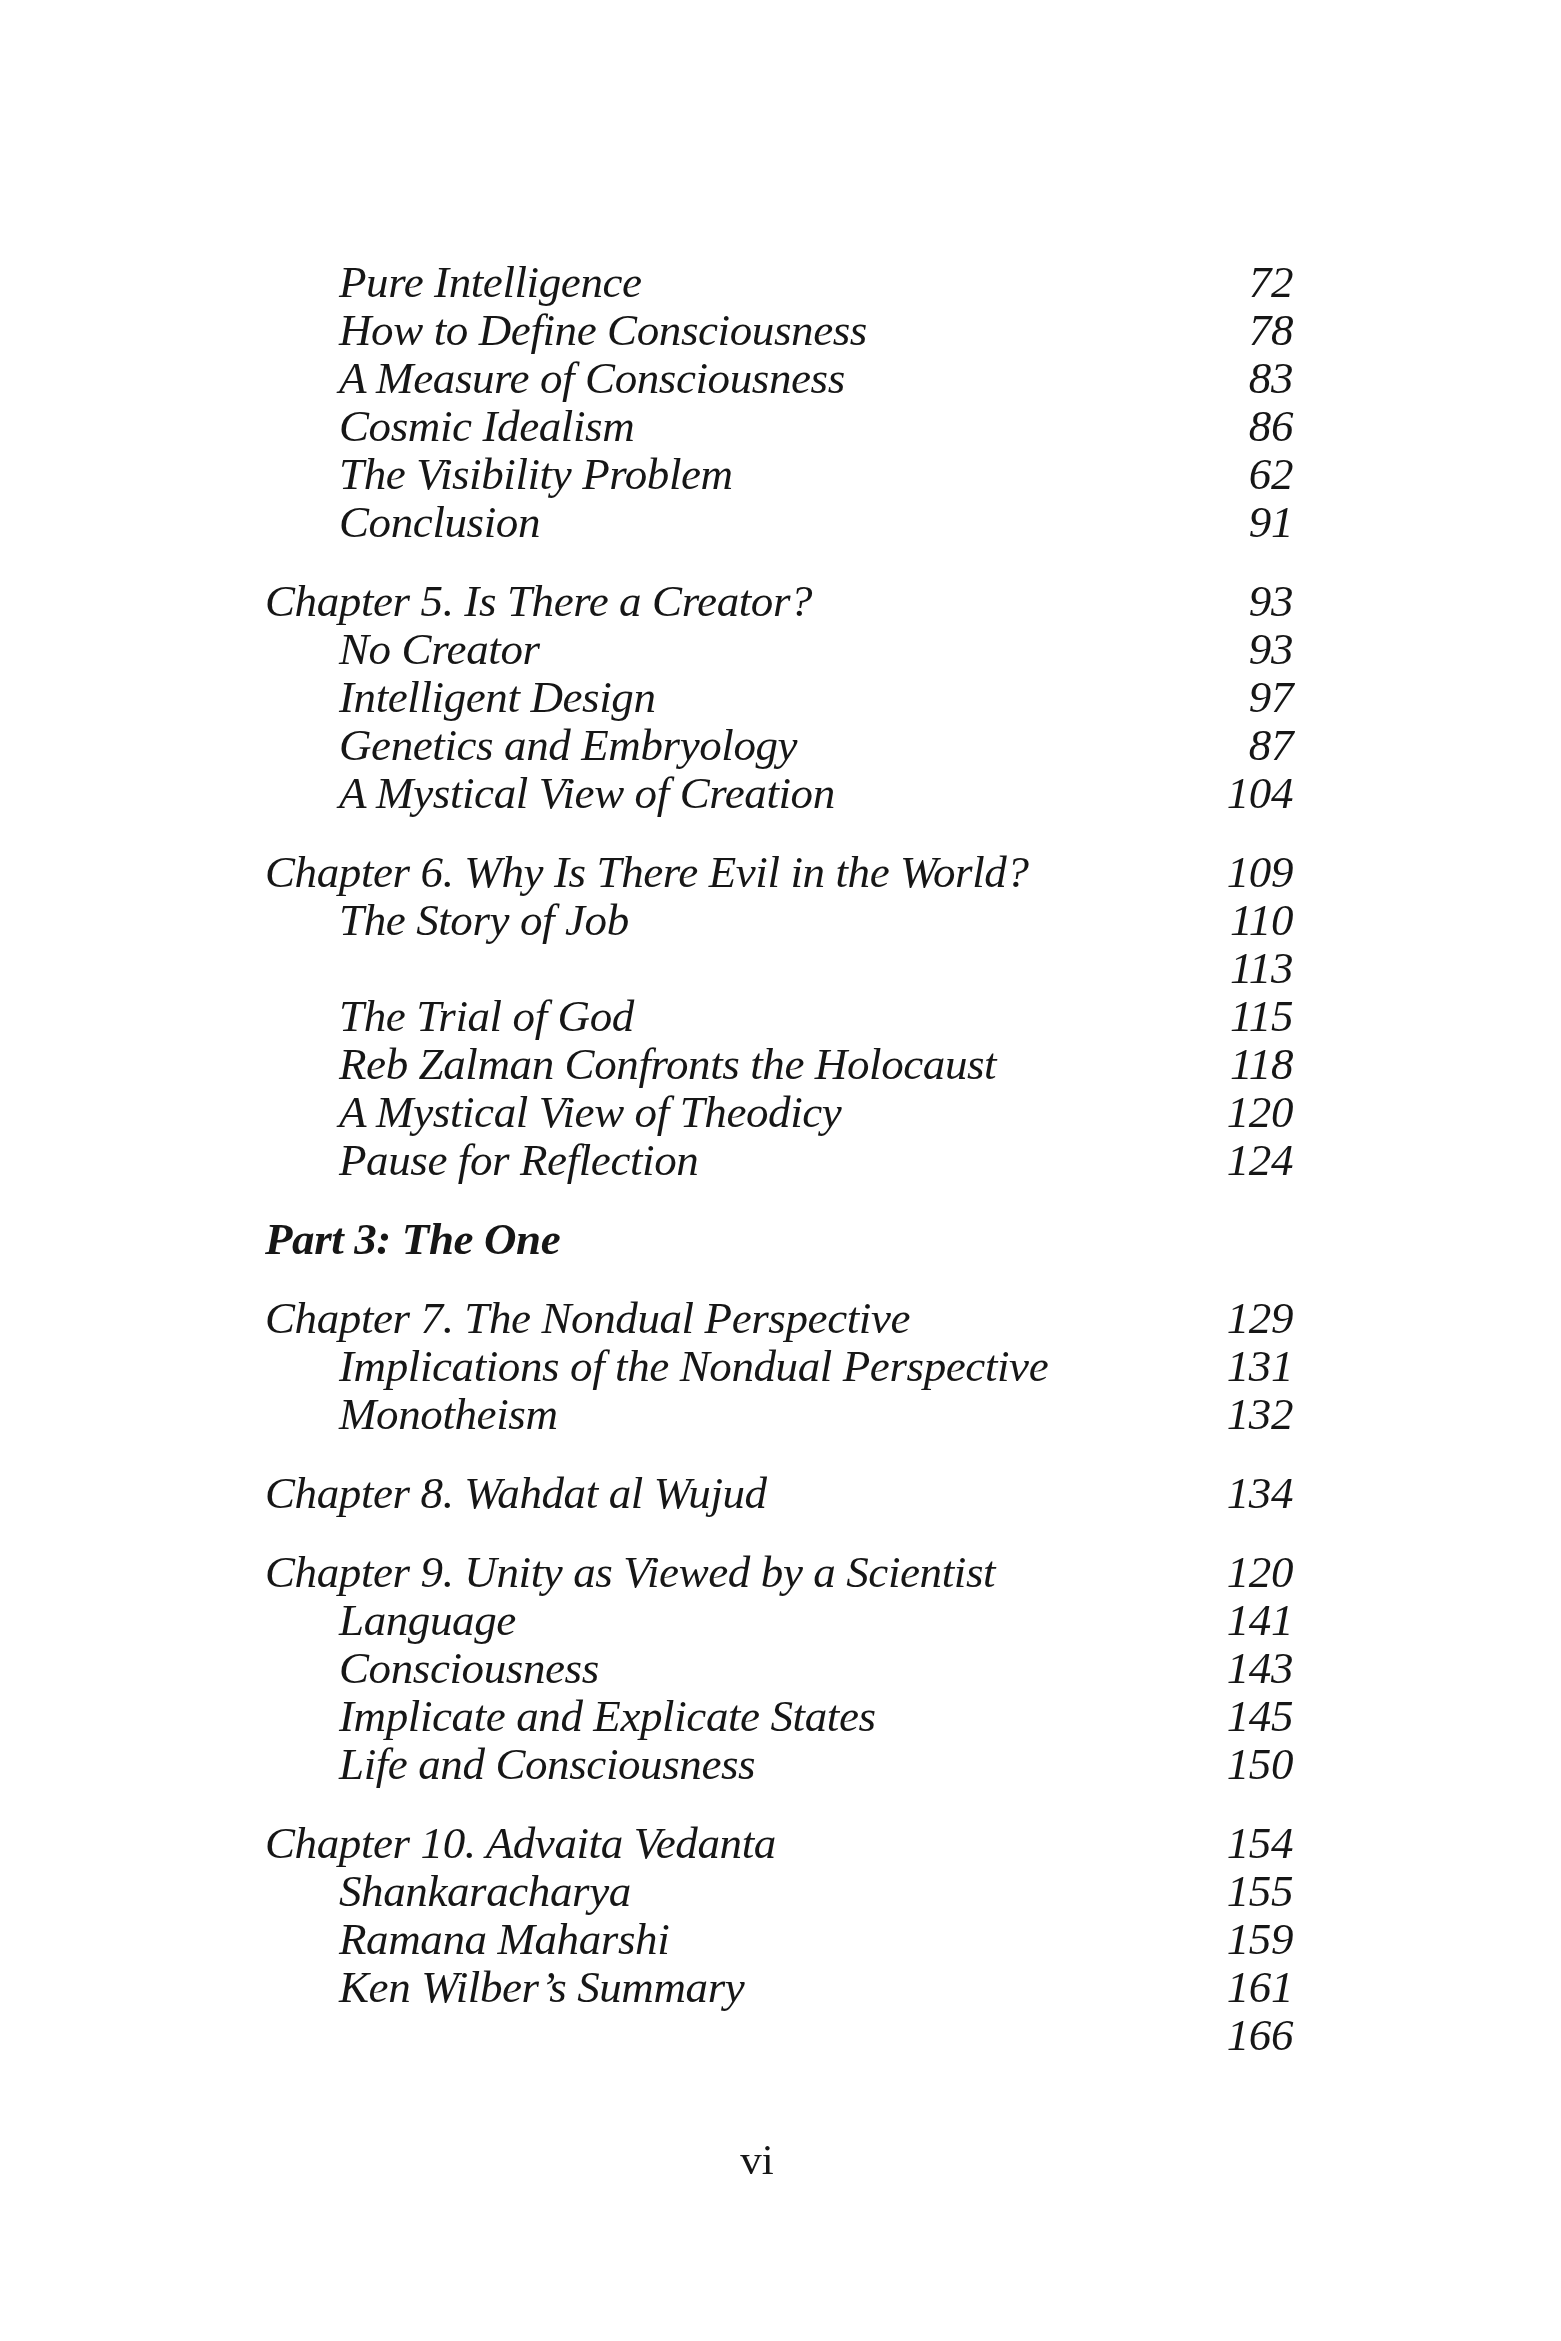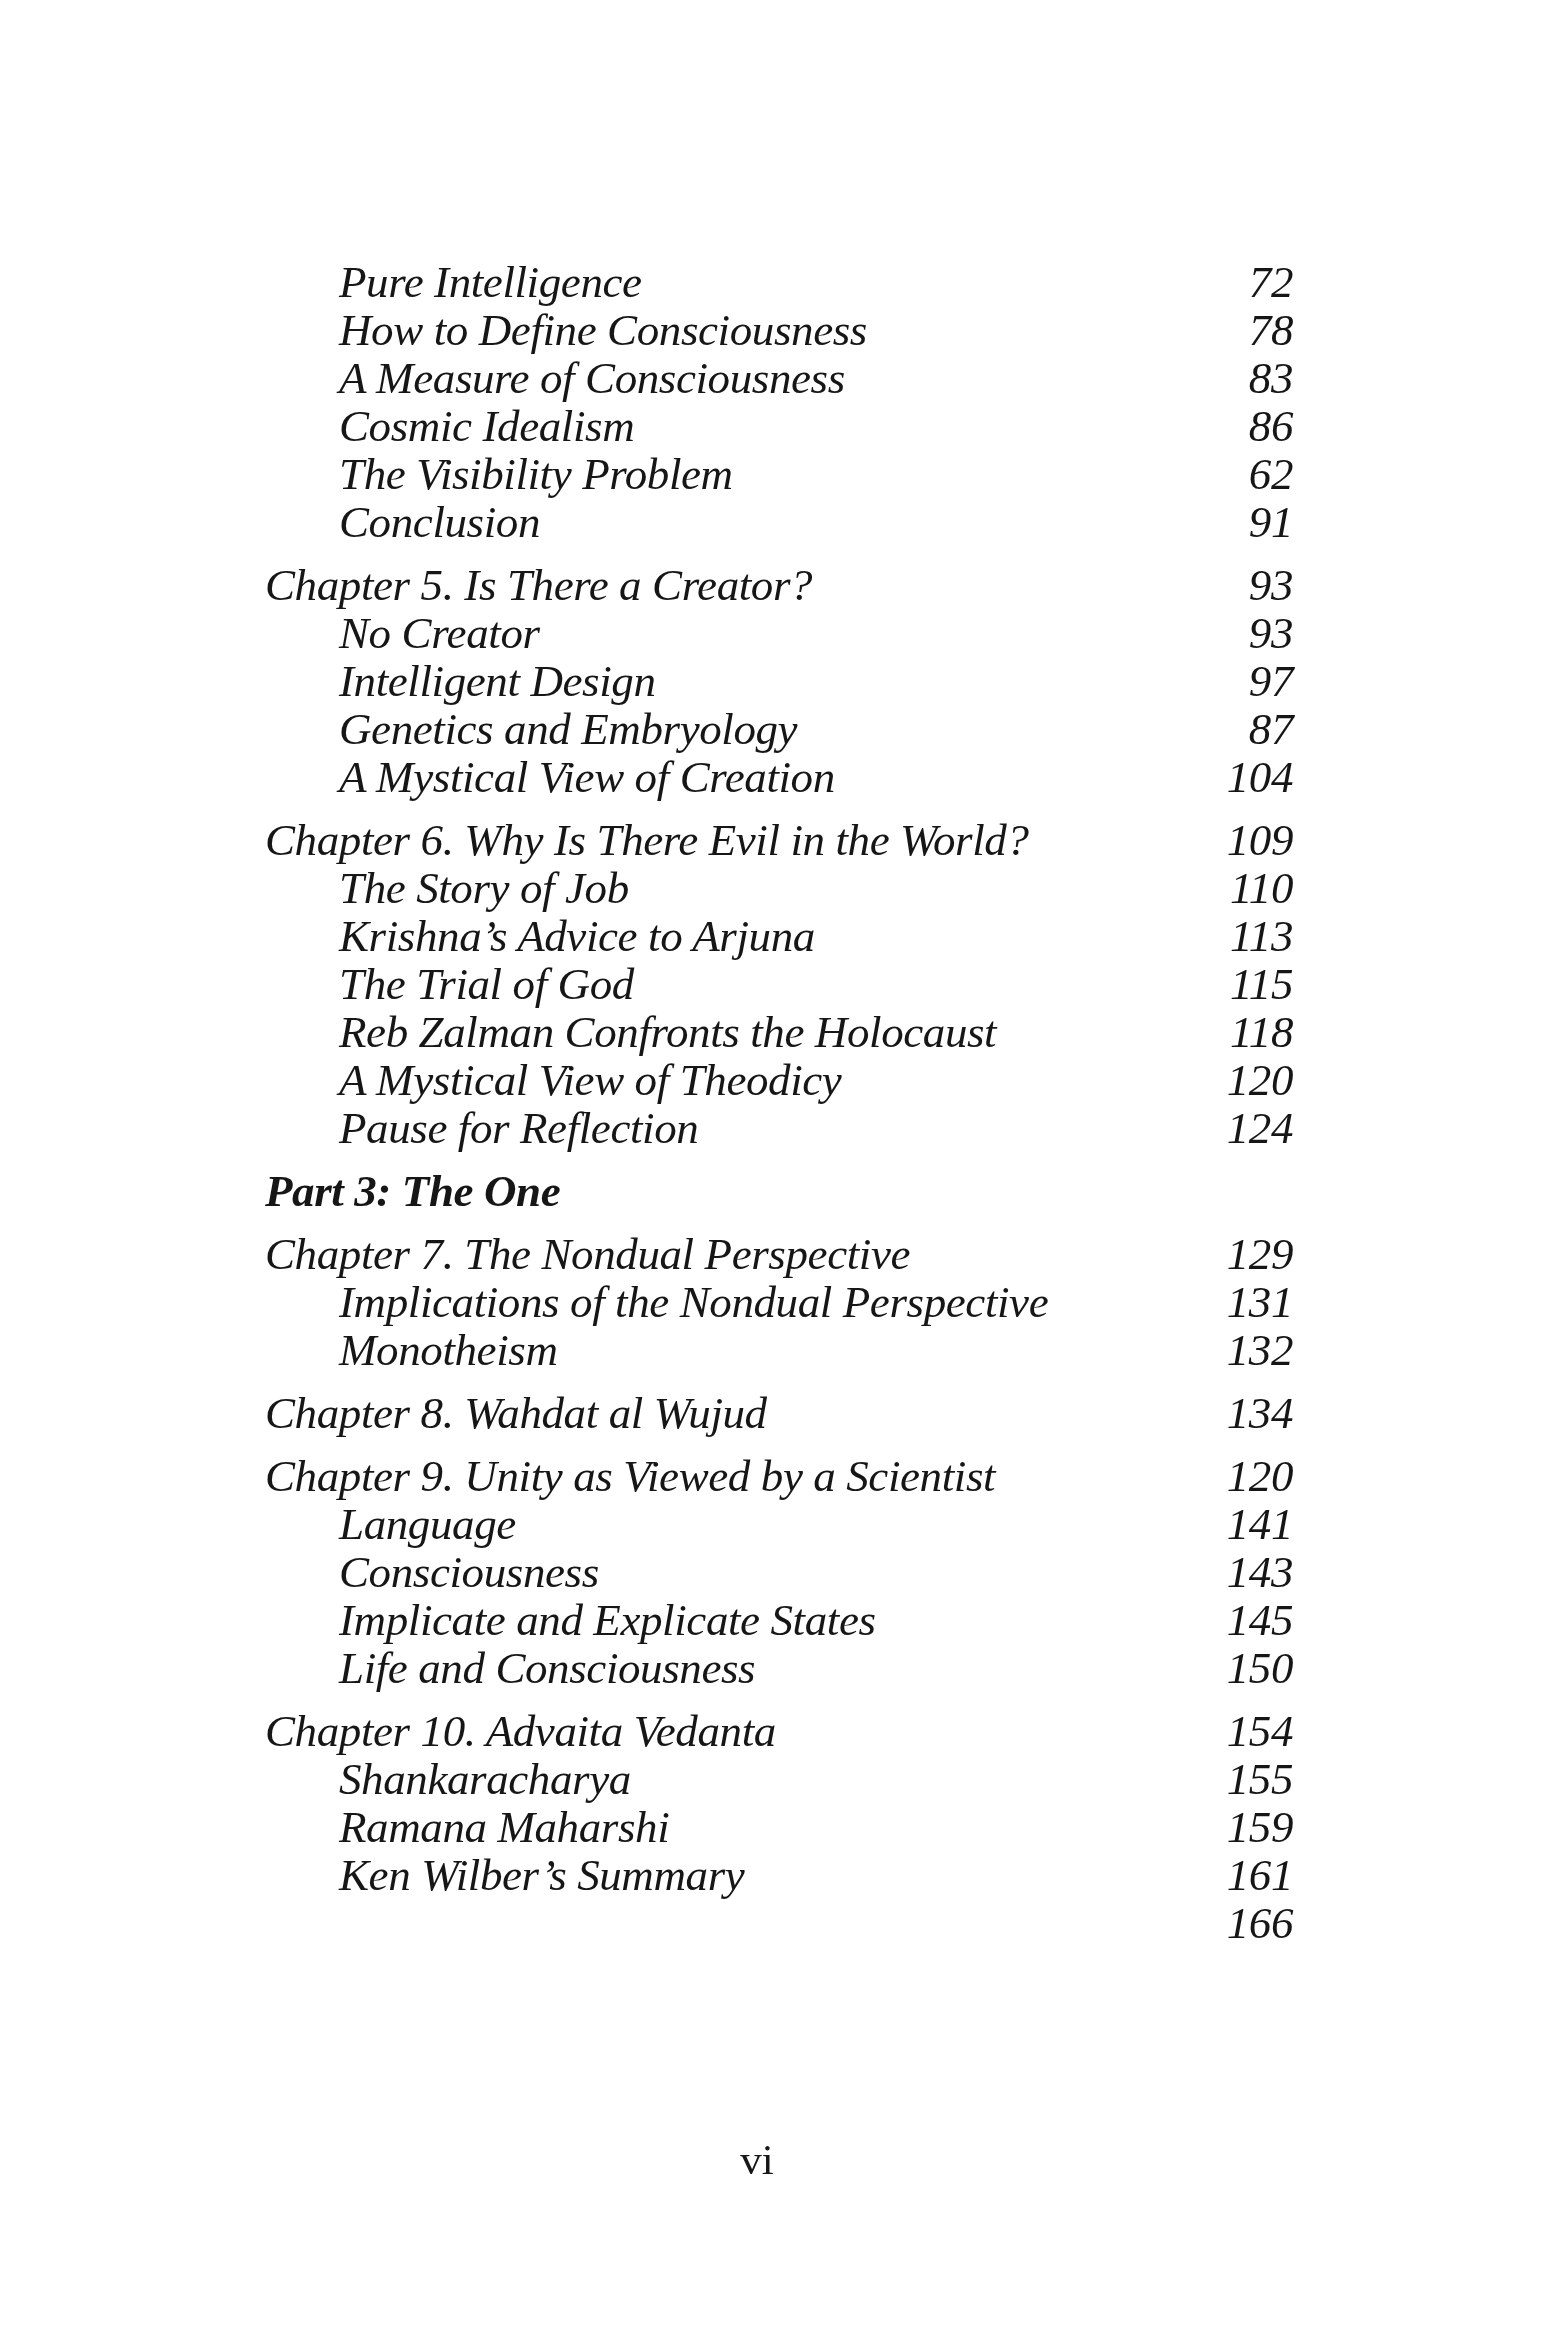--- a/index.html
+++ b/index.html
@@ -25,21 +25,21 @@
     display: flex;
     align-items: baseline;
     height: 48px;
     line-height: 48px;
     font-size: 45px;
     letter-spacing: -0.4px;
     white-space: nowrap;
     font-style: italic;
   }
   .row.big {
-    margin-top: 15px;
+    margin-top: 31px;
     gap: 28px;
   }
   .row.sub {
     padding-left: 74px;
   }
   .row.part {
     font-weight: bold;
   }
   .label {
     flex: 0 0 auto;
@@ -125,21 +125,20 @@
         <span class="label">Chapter 6. Why Is There Evil in the World?</span>
         <span class="spacer"></span>
         <span class="pagenum">109</span>
       </div>
       <div class="row sub">
         <span class="label">The Story of Job</span>
         <span class="spacer"></span>
         <span class="pagenum">110</span>
       </div>
       <div class="row sub">
-        <span class="label">Krishna’s Advice to Arjuna</span>
         <span class="spacer"></span>
         <span class="pagenum">113</span>
       </div>
       <div class="row sub">
         <span class="label">The Trial of God</span>
         <span class="spacer"></span>
         <span class="pagenum">115</span>
       </div>
       <div class="row sub">
         <span class="label">Reb Zalman Confronts the Holocaust</span>

